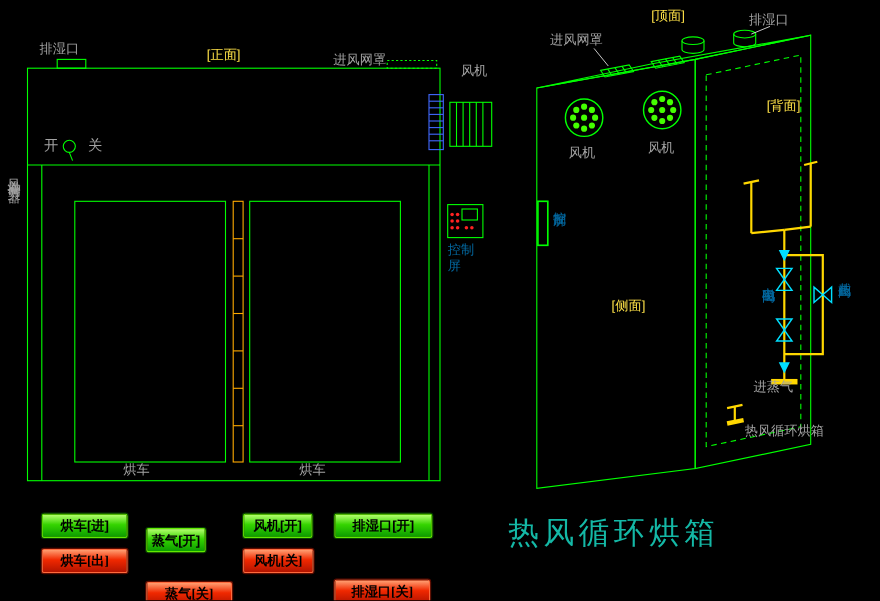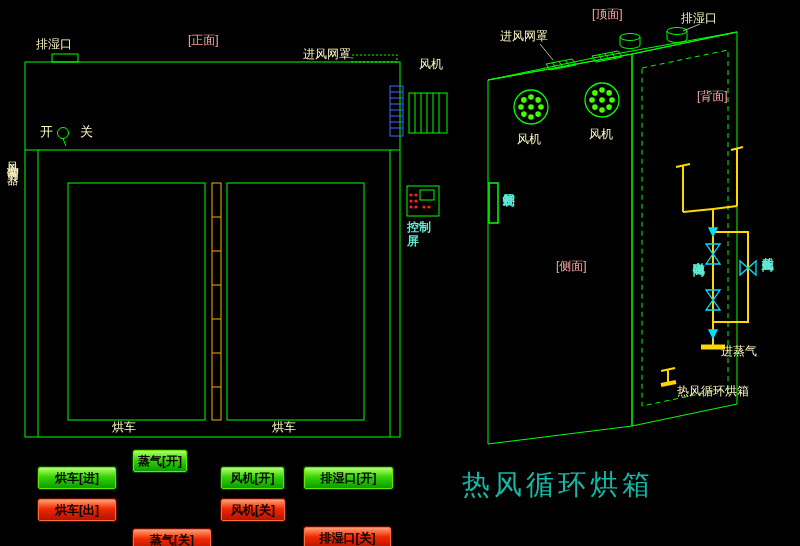--- a/index.html
+++ b/index.html
@@ -2,36 +2,36 @@
 <html><head>
 <meta charset="utf-8">
 <style>
   * { margin:0; padding:0; box-sizing:border-box; }
   html,body { background:#000; }
   #stage {
     position:relative; width:800px; height:546px; background:#000;
     overflow:hidden; font-family:"Liberation Sans", sans-serif;
   }
   svg.linework { position:absolute; left:0; top:0; }
-  .lbl { position:absolute; font-size:12px; color:#fef9c3; white-space:nowrap; line-height:1.15; }
-  .lbl.red { color:#fca5a5; }
-  .lbl.grn { color:#5eead4;font-weight:bold; }
+  .lbl { position:absolute; font-size:12px; color:#a3a3a3; white-space:nowrap; line-height:1.15; }
+  .lbl.red { color:#fde047; }
+  .lbl.grn { color:#0369a1; }
   .vert { writing-mode:vertical-rl; text-orientation:upright; letter-spacing:3px; }
   .wrapnarrow { white-space:normal; width:27px; }
   .btn {
     position:absolute; height:22px; display:flex; align-items:center; justify-content:center;
     font-size:12px; font-weight:bold; color:#000; border-radius:2px; cursor:pointer;
   }
   .btn.g {
     background:linear-gradient(180deg,#b4ff6e 0%,#35d400 45%,#0c9c00 100%);
     border:1px solid #63e800; box-shadow:0 0 0 1px #063f00;
   }
   .btn.r {
     background:linear-gradient(180deg,#ff9d70 0%,#f02800 45%,#b31400 100%);
-    border:1px solid #ff6a3c; box-shadow:0 0 0 1px #5a0b00;
+    border:1px solid #ff6a3c; box-shadow:0 0 0 1px #5a0b00;font-family:Liberation Serif, serif;
   }
   #title {
     position:absolute; left:462px; top:466px; color:#14b8a6;
     font-size:28px; letter-spacing:4px;
     font-family:Liberation Mono, monospace;
   }
 </style>
 </head>
 <body>
 
@@ -177,45 +177,45 @@
       <polygon points="706,290 720,290 713,300"></polygon>
       <polygon points="706,310 720,310 713,300"></polygon>
       <polygon points="740,261 740,275 748,268"></polygon>
       <polygon points="756,261 756,275 748,268"></polygon>
       <polygon points="709,228 717,228 713,236" fill="#00e0ff"></polygon>
       <polygon points="709,330 717,330 713,338" fill="#00e0ff"></polygon>
     </g>
   </svg>
 
   <div class="lbl" style="left:36px;top:38px">排湿口</div>
-  <div class="lbl red" style="left:188px;top:34px">[正面]</div>
+  <div class="lbl red" style="left:188px;top:44px">[正面]</div>
   <div class="lbl" style="left:303px;top:48px">进风网罩</div>
   <div class="lbl" style="left:419px;top:58px">风机</div>
   <div class="lbl" style="left:40px;top:125px;font-size:13px">开</div>
   <div class="lbl" style="left:80px;top:125px;font-size:13px">关</div>
   <div class="lbl vert" style="left:5px;top:152px">风量调节器</div>
   <div class="lbl" style="left:112px;top:421px">烘车</div>
   <div class="lbl" style="left:272px;top:421px">烘车</div>
   <div class="lbl grn wrapnarrow" style="left:407px;top:221px">控制屏</div>
 
   <div class="lbl red" style="left:592px;top:8px">[顶面]</div>
   <div class="lbl" style="left:681px;top:12px">排湿口</div>
   <div class="lbl" style="left:500px;top:30px">进风网罩</div>
   <div class="lbl" style="left:517px;top:133px">风机</div>
   <div class="lbl" style="left:589px;top:128px">风机</div>
   <div class="lbl red" style="left:697px;top:90px">[背面]</div>
-  <div class="lbl red" style="left:556px;top:260px">[侧面]</div>
+  <div class="lbl red" style="left:556px;top:272px">[侧面]</div>
   <div class="lbl grn vert" style="left:501px;top:183px;letter-spacing:1px">控制屏</div>
   <div class="lbl grn vert" style="left:691px;top:252px;letter-spacing:1px">电磁阀</div>
   <div class="lbl grn vert" style="left:760px;top:247px;letter-spacing:1px">截止阀</div>
-  <div class="lbl" style="left:721px;top:345px">进蒸气</div>
+  <div class="lbl" style="left:685px;top:345px">进蒸气</div>
   <div class="lbl" style="left:677px;top:385px">热风循环烘箱</div>
 
   <div class="btn g" style="left:38px;top:467px;width:78px">烘车[进]</div>
-  <div class="btn g" style="left:133px;top:450px;width:54px">蒸气[开]</div>
+  <div class="btn g" style="left:133px;top:480px;width:54px">蒸气[开]</div>
   <div class="btn g" style="left:221px;top:467px;width:63px">风机[开]</div>
   <div class="btn g" style="left:304px;top:467px;width:89px">排湿口[开]</div>
   <div class="btn r" style="left:38px;top:499px;width:78px">烘车[出]</div>
   <div class="btn r" style="left:133px;top:529px;width:78px">蒸气[关]</div>
   <div class="btn r" style="left:221px;top:499px;width:64px">风机[关]</div>
   <div class="btn r" style="left:304px;top:527px;width:87px">排湿口[关]</div>
 
   <div id="title">热风循环烘箱</div>
 
 </div>

